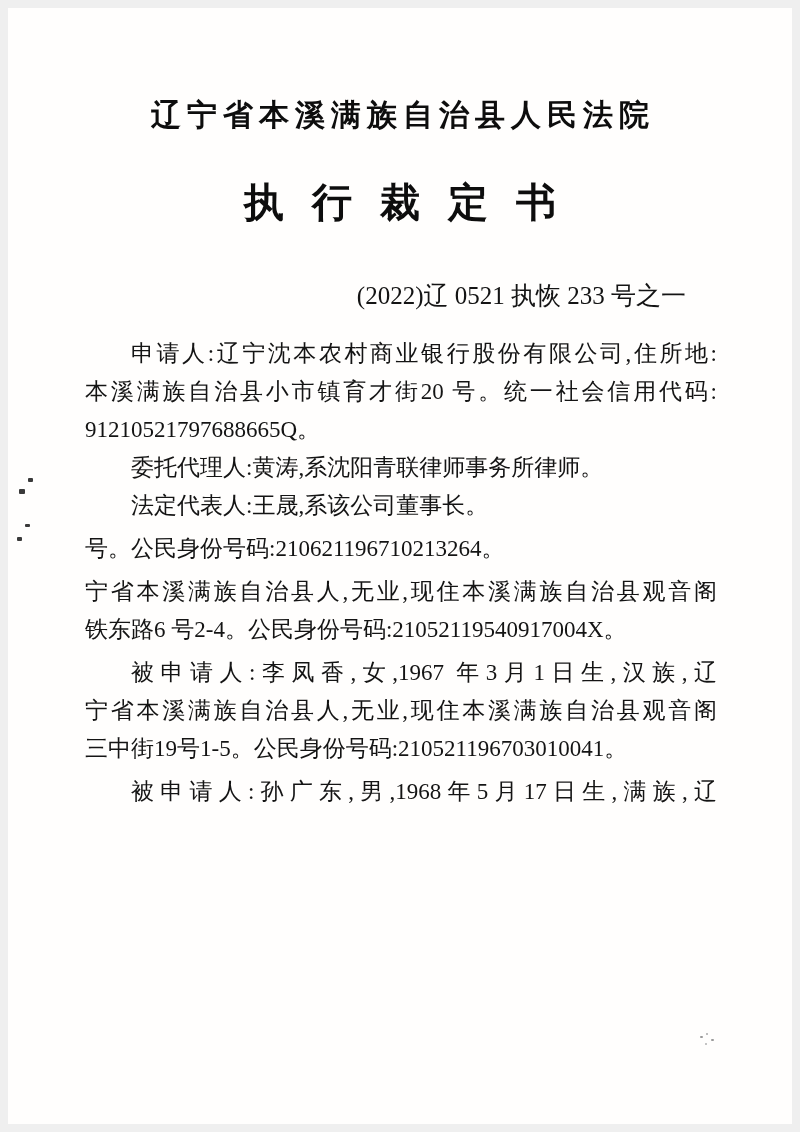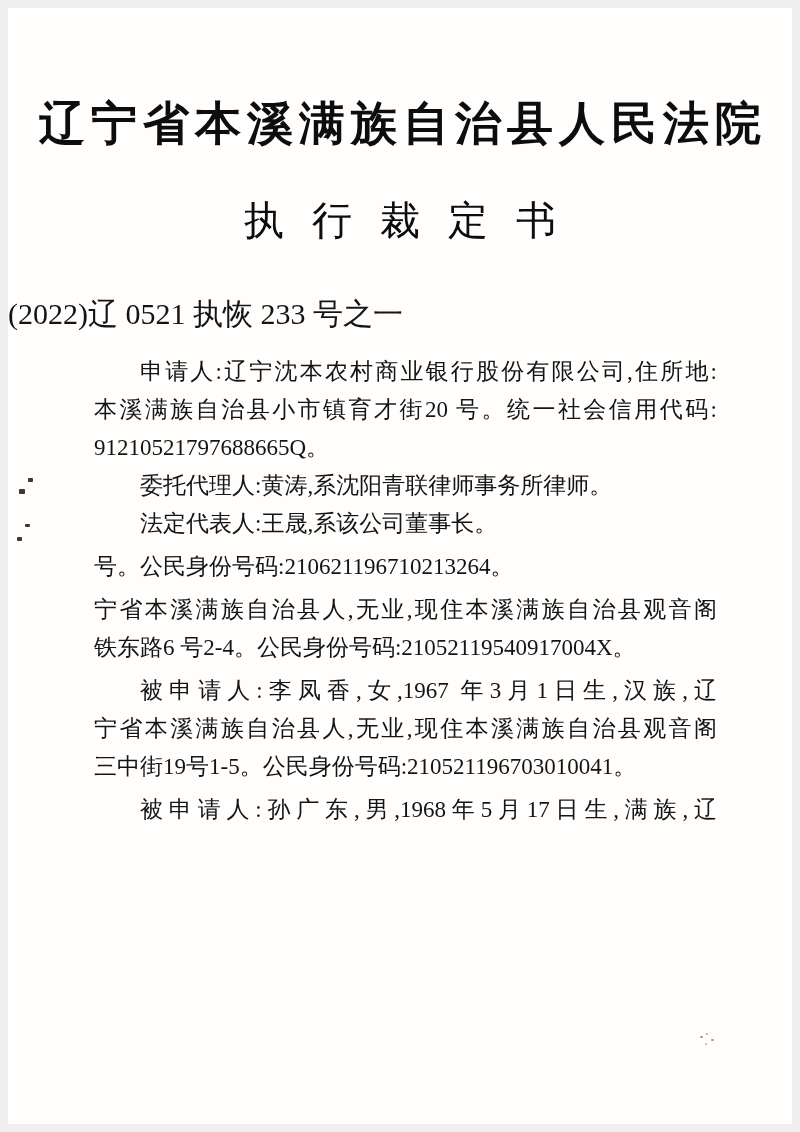--- a/index.html
+++ b/index.html
@@ -11,57 +11,56 @@
     font-family:"Liberation Serif","DejaVu Serif",serif;
   }
   .page{
     position:absolute;left:8px;top:8px;
     width:784px;height:1116px;
     background:#fffefd;
   }
   .title{
     margin:90px 0 0 0;
     text-align:center;
-    font-size:46px;
+    font-size:30px;
     font-weight:bold;
     letter-spacing:6px;
     text-indent:6px;
     line-height:1.15;
     color:#0d0d0d;
   }
   .doctype{
     margin:48px 0 0 0;
     text-align:center;
     font-size:40px;
-    font-weight:normal;
+    font-weight:bold;
     letter-spacing:9px;
     text-indent:9px;
     line-height:1.1;
     color:#0d0d0d;
   }
   .casenum{
     margin-top:56px;
-    text-align:left;
+    text-align:right;
     padding-right:106px;
-    font-size:30px;
+    font-size:25px;
     line-height:30px;
     color:#141414;
   }
   .docbody{
     margin:24px auto 0 77px;
     width:632px;
     font-size:23px;
     line-height:38px;
     color:#141414;
   }
   .para.gap{margin-top:5px;}
   .line{
     text-align:justify;
     text-align-last:justify;
-    margin-left:9px;
   }
   .line.end{text-align-last:left;}
   .line.indent{text-indent:46px;}
   .speck{position:absolute;background:#3a3a3a;border-radius:1px;}
   .speck.s1{left:20px;top:470px;width:5px;height:4px;}
   .speck.s2{left:11px;top:481px;width:6px;height:5px;}
   .speck.s3{left:17px;top:516px;width:5px;height:3px;}
   .speck.s4{left:9px;top:529px;width:5px;height:4px;}
   .speck.f1{left:692px;top:1028px;width:3px;height:2px;background:#9a9a9a;}
   .speck.f2{left:698px;top:1025px;width:2px;height:2px;background:#a8a8a8;}

